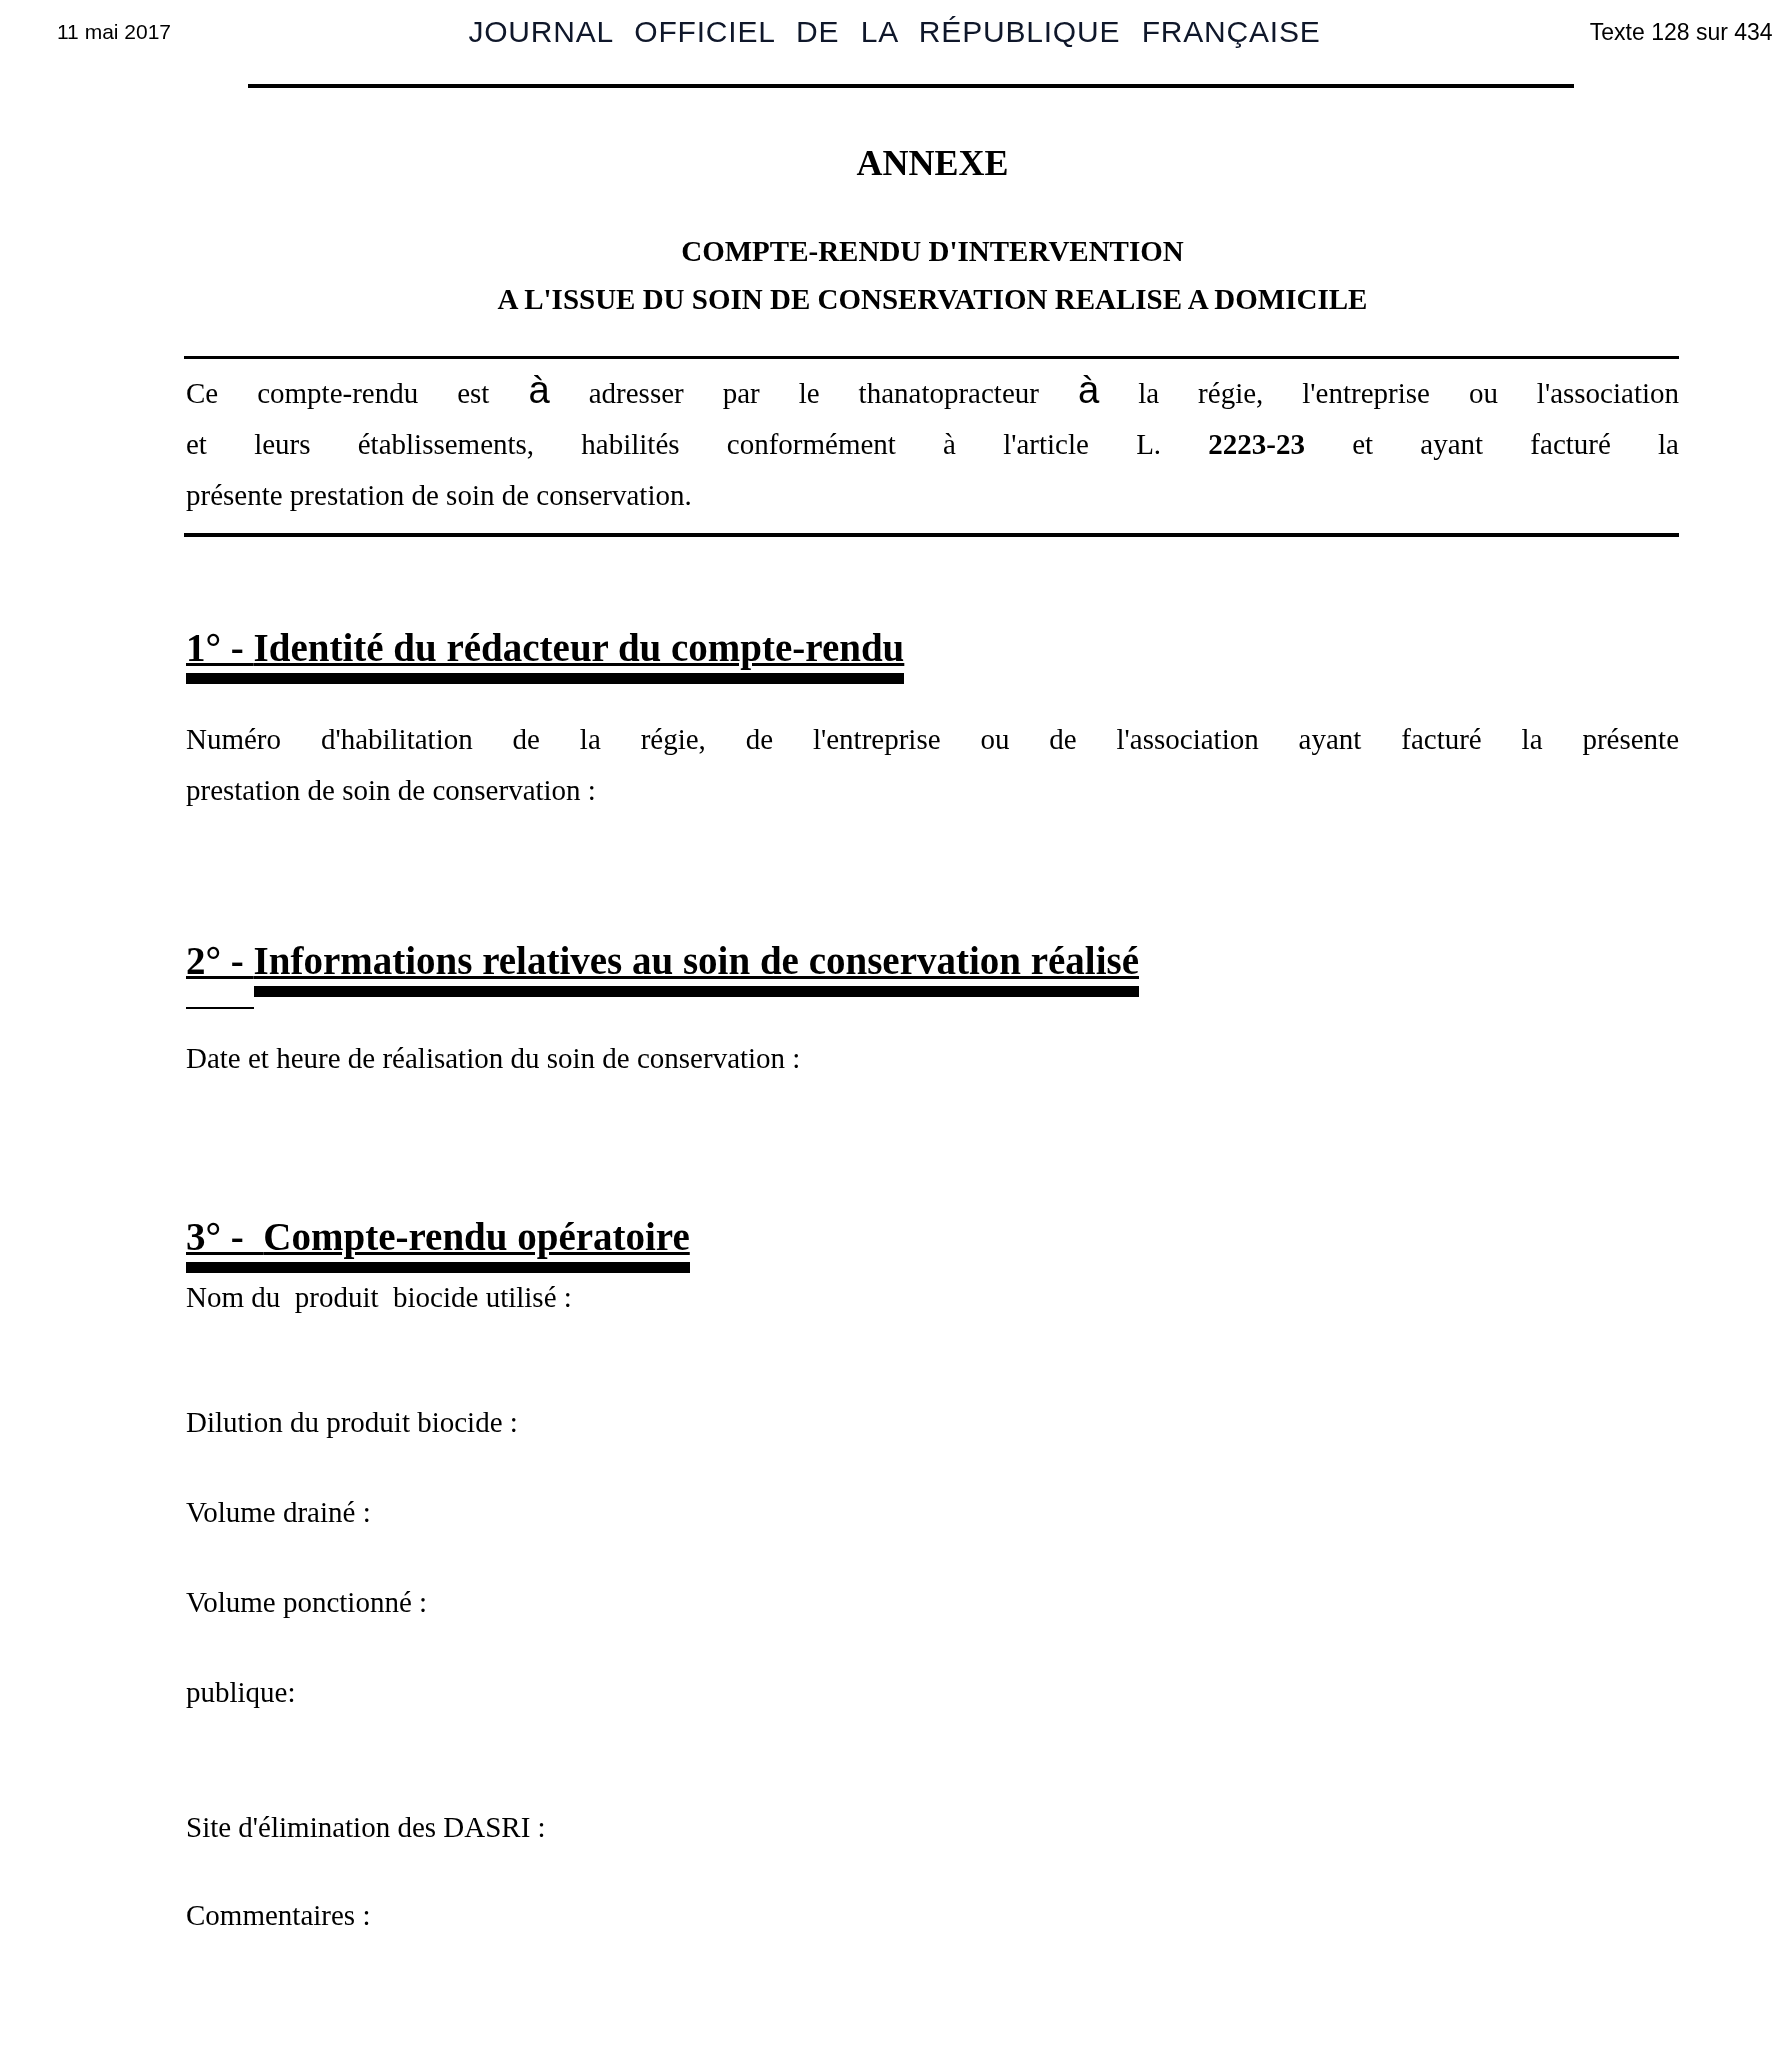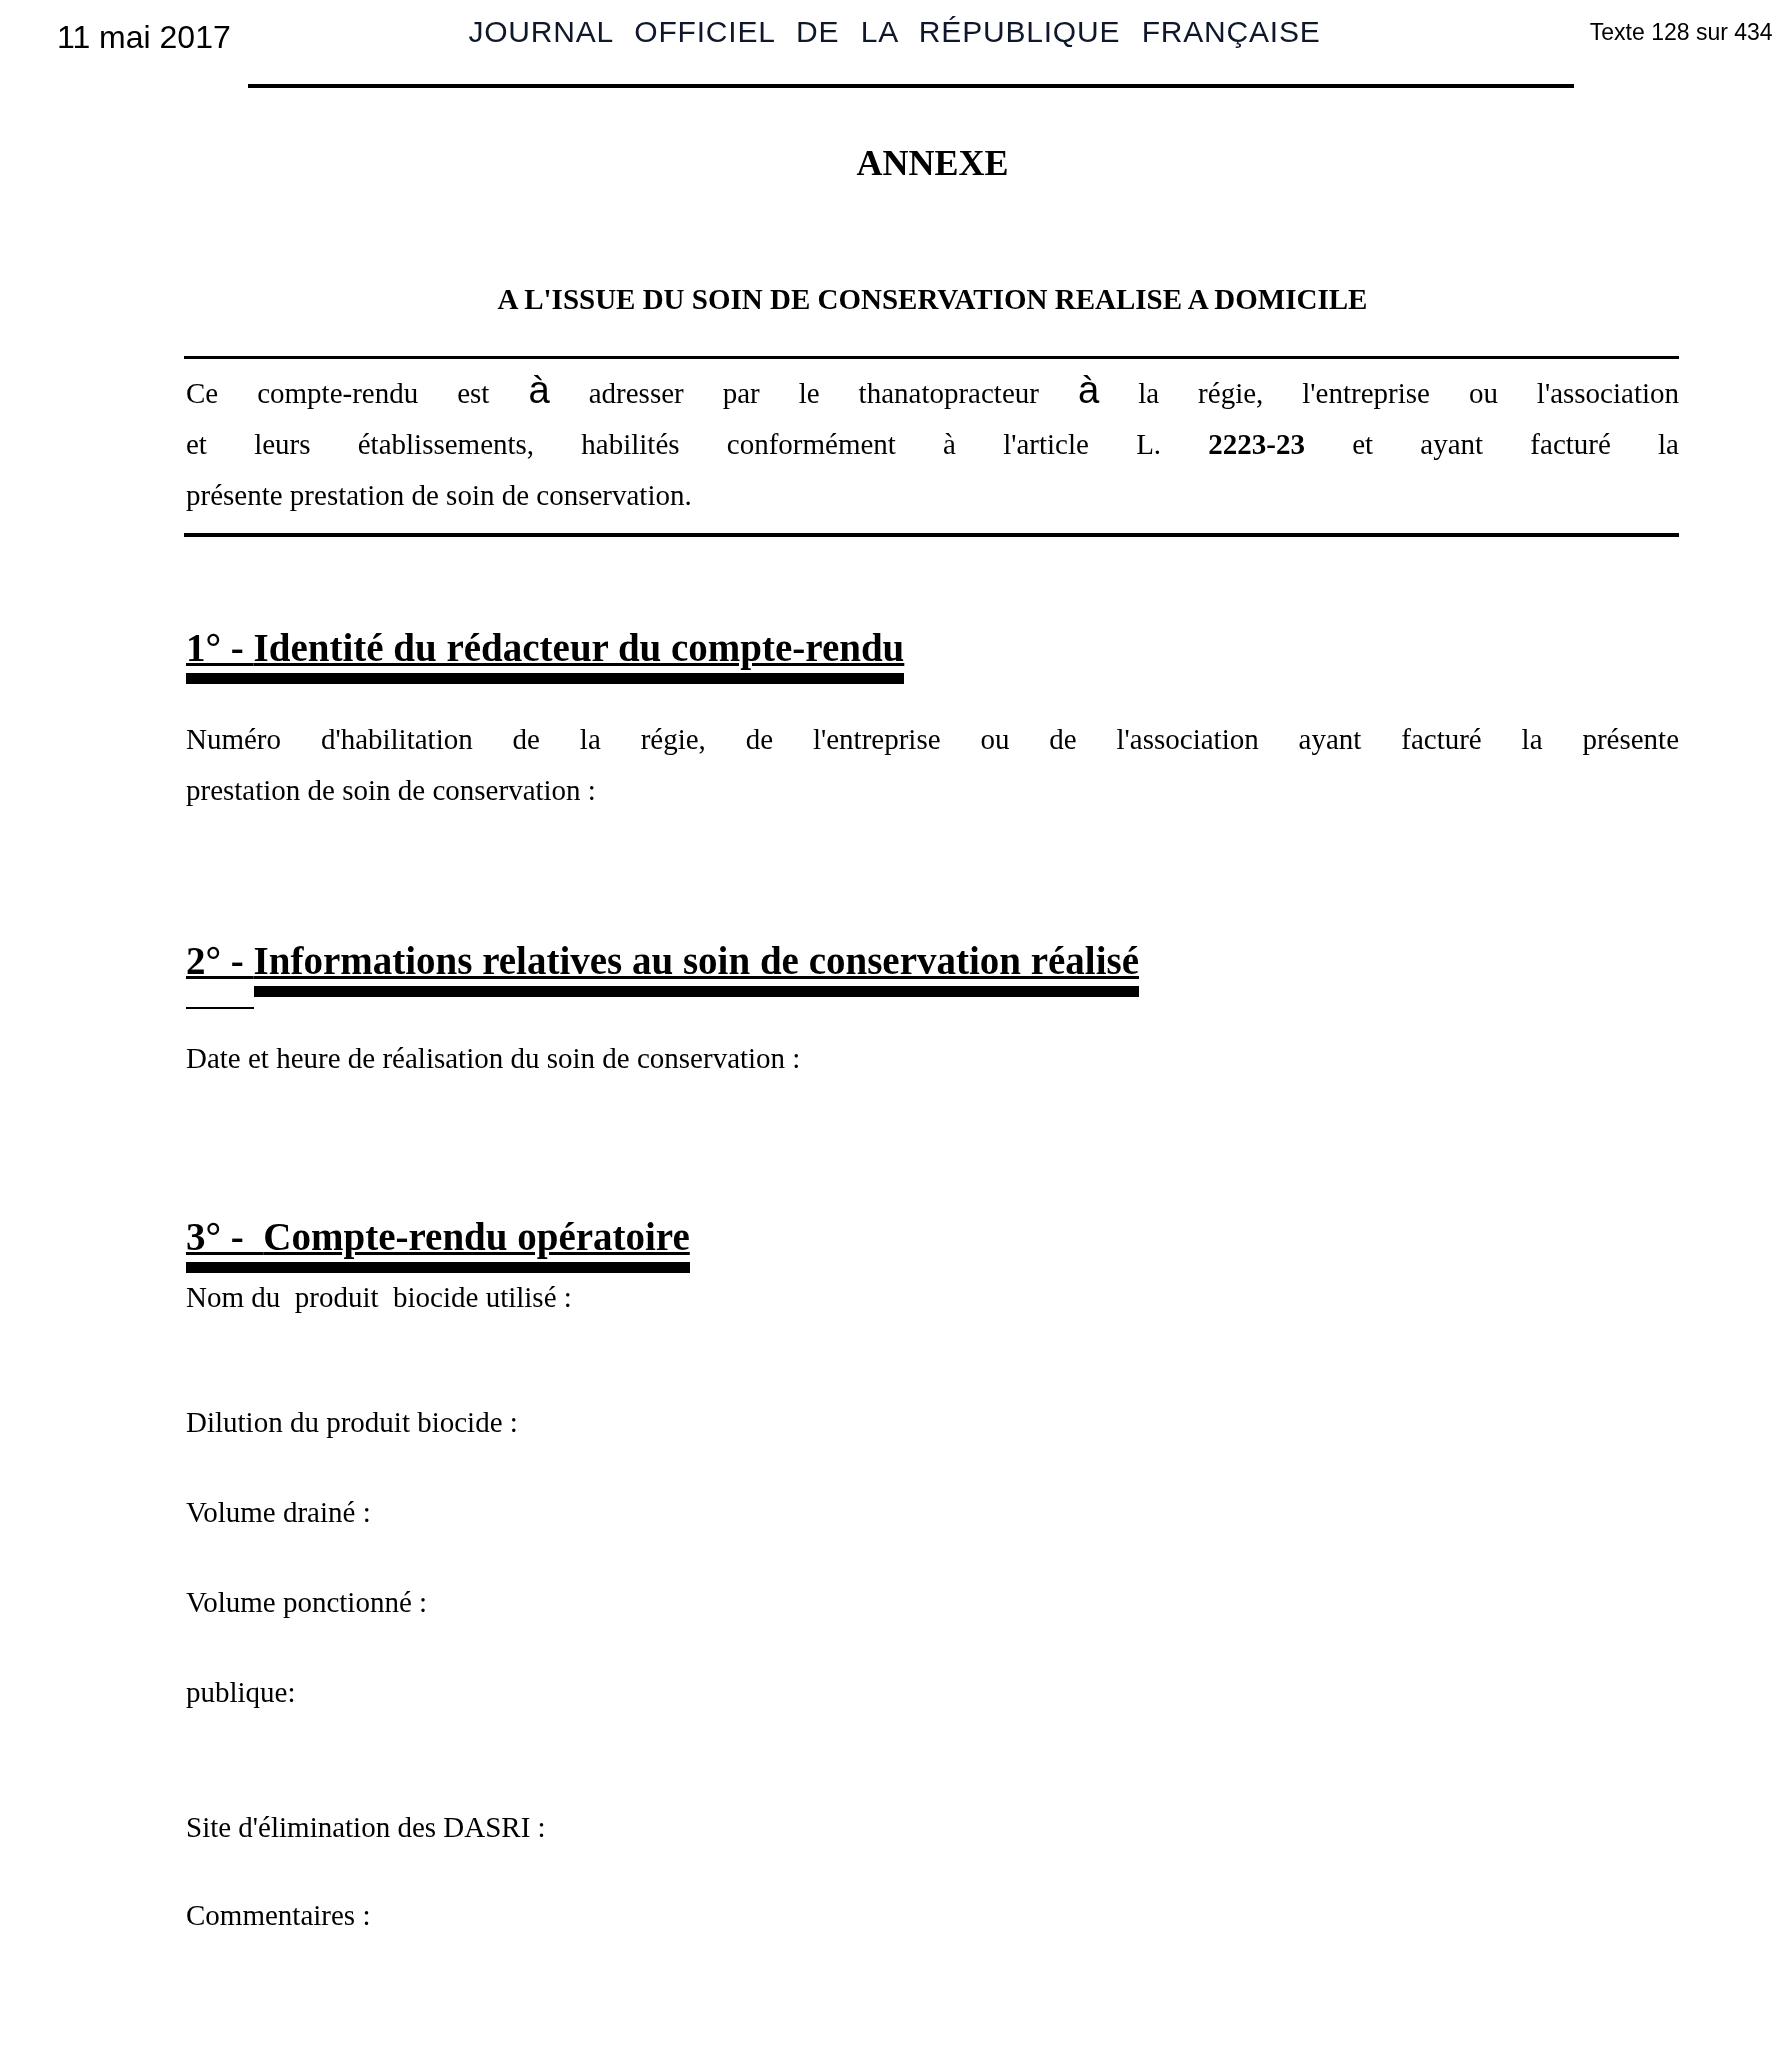--- a/index.html
+++ b/index.html
@@ -1,21 +1,21 @@
 <!DOCTYPE html>
 <html style="font-size:6.5px"><head>
 <meta charset="utf-8">
 <style>
   html,body{margin:0;padding:0;background:#ffffff;}
   .page{position:relative;width:1789px;height:2196px;background:#fff;overflow:hidden;
         font-family:"Liberation Serif",serif;color:#000;}
   .abs{position:absolute;}
 
   
-  .hdr-date{left:57px;top:20.5px;font-family:"Liberation Sans",sans-serif;font-size:32px;line-height:1;}
+  .hdr-date{left:57px;top:20.5px;font-family:"Liberation Sans",sans-serif;font-size:21px;line-height:1;}
   .hdr-title{left:0;right:0;top:17px;text-align:center;font-family:"Liberation Sans",sans-serif;
              font-size:30px;line-height:1;word-spacing:12.3px;letter-spacing:0.8px;}
   .hdr-ref{right:16.4px;top:21px;font-family:"Liberation Sans",sans-serif;font-size:23px;line-height:1;}
   .hdr-rule{left:248px;top:84px;width:1326px;height:3.7px;background:#000;}
 
   
   .ctitle{left:186px;width:1493px;text-align:center;font-weight:bold;line-height:1.1;}
   .annexe{top:144px;font-size:36px;}
   .sub1{top:236px;font-size:29px;}
   .sub2{top:284px;font-size:29px;}
@@ -50,20 +50,21 @@
 <body>
 
 <div class="page">
 
   <div class="abs hdr-date">11 mai 2017</div>
   <div class="abs hdr-title" style="color: #0f172a;">JOURNAL  OFFICIEL  DE  LA  RÉPUBLIQUE  FRANÇAISE</div>
   <div class="abs hdr-ref">Texte 128 sur 434</div>
   <div class="abs hdr-rule"></div>
 
   <div class="abs ctitle annexe">ANNEXE</div>
+  <div class="abs ctitle sub1">COMPTE-RENDU D'INTERVENTION</div>
   <div class="abs ctitle sub2">A L'ISSUE DU SOIN DE CONSERVATION REALISE A DOMICILE</div>
 
   <div class="abs ruleA"></div>
   <div class="abs col body-txt intro">
     <div class="just"><span>Ce compte-rendu est </span><span class="glyph-a">à</span><span> adresser par le thanatopracteur </span><span class="glyph-a">à</span><span> la régie, l'entreprise ou l'association</span></div>
     <div class="just"><span>et leurs établissements, habilités conformément à l'article L. </span><span class="num-heavy">2223-23</span><span> et ayant facturé la</span></div>
     <div><span>présente prestation de soin de conservation.</span></div>
   </div>
   <div class="abs ruleB"></div>
 

